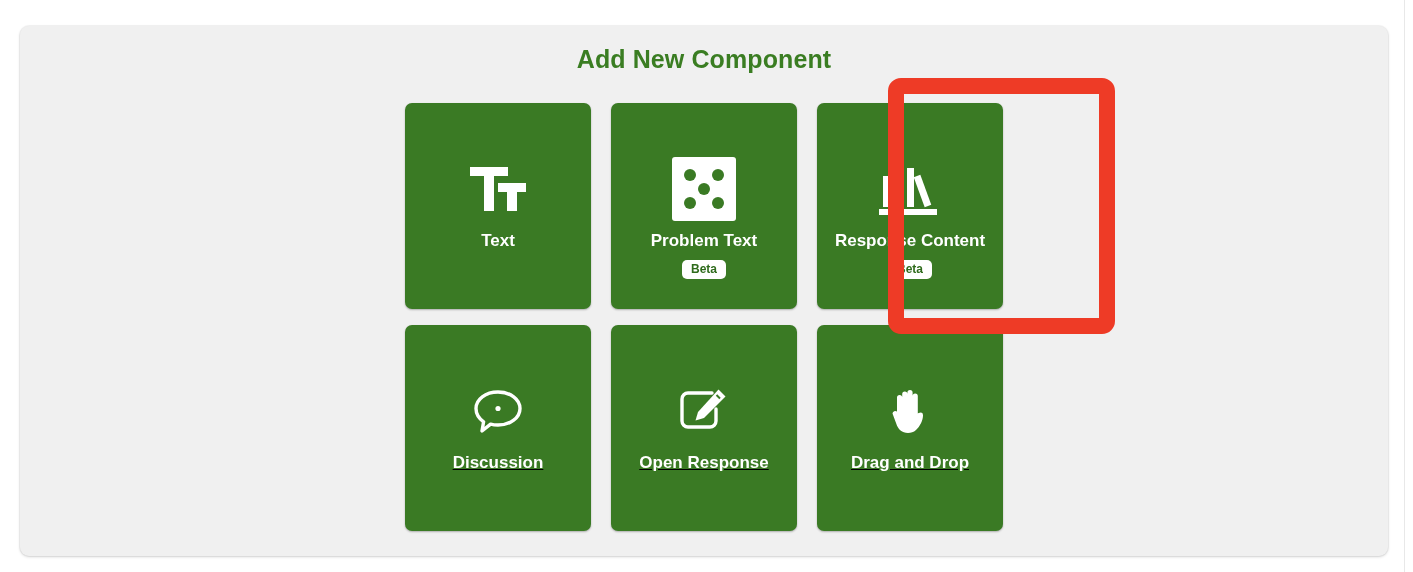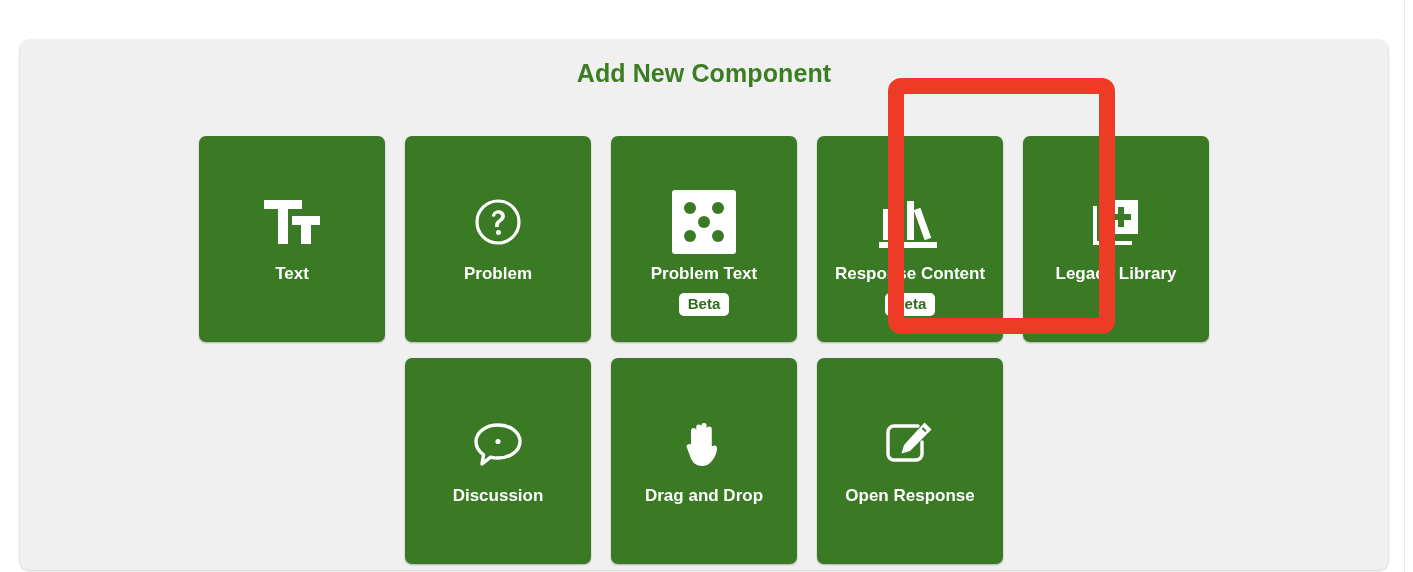--- a/index.html
+++ b/index.html
@@ -25,21 +25,21 @@
     top: 0;
     left: 1404px;
     width: 1px;
     height: 572px;
     background: #e8e8e8;
   }
 
   .add-component-panel {
     position: absolute;
     left: 20px;
-    top: 40px;
+    top: 26px;
     width: 1368px;
     height: 530px;
     background: #f0f0f0;
     border-radius: 9px;
     box-shadow: 0 1px 3px rgba(0,0,0,0.16), 0 0 0 1px rgba(0,0,0,0.04);
     box-sizing: border-box;
   }
 
   .panel-title {
     position: absolute;
@@ -51,30 +51,30 @@
     font-weight: bold;
     color: #3a7d22;
     letter-spacing: 0.1px;
   }
 
   .rows {
     position: absolute;
     left: 0;
     top: 77px;
     width: 100%;
-    margin-top: 19px;
   }
 
   .component-row {
     display: flex;
     justify-content: center;
     gap: 20px;
   }
   .component-row.row-2 {
     margin-top: 16px;
+    text-decoration: underline;
   }
 
   .component-card {
     position: relative;
     width: 186px;
     height: 206px;
     background: #3a7a24;
     border-radius: 7px;
     box-shadow: 0 1px 2px rgba(0,0,0,0.28);
     box-sizing: border-box;
@@ -98,21 +98,21 @@
     font-weight: bold;
     text-align: center;
     line-height: 1.15;
     margin-top: -6px;
   }
 
   .card-badge {
     margin-top: 9px;
     background: #ffffff;
     color: #2f6b1c;
-    font-size: 15px;
+    font-size: 12px;
     font-weight: bold;
     border-radius: 5px;
     padding: 2px 9px 3px 9px;
     line-height: 1.2;
   }
 
   
   .highlight-ring {
     position: absolute;
     left: 888px;
@@ -149,30 +149,20 @@
               <rect x="2" y="4" width="38" height="9" fill="#ffffff"></rect>
               <rect x="16" y="4" width="10" height="44" fill="#ffffff"></rect>
               <rect x="30" y="20" width="28" height="9" fill="#ffffff"></rect>
               <rect x="39" y="20" width="10" height="28" fill="#ffffff"></rect>
             </svg>
           </div>
           <div class="card-label">Text</div>
         </div>
 
 
-        <div class="component-card">
-          <div class="card-icon">
-            <svg width="48" height="48" viewBox="0 0 48 48">
-              <circle cx="24" cy="24" r="21" fill="none" stroke="#ffffff" stroke-width="3.2"></circle>
-              <path d="M17.8 18.6c0.3-3.8 3.1-6.4 6.7-6.4 3.7 0 6.4 2.5 6.4 5.9 0 2.6-1.2 4-3.6 5.6-2 1.4-2.6 2.3-2.6 4.1v1.1h-3.6v-1.4c0-2.7 0.9-4.2 3.3-5.8 2-1.4 2.6-2.2 2.6-3.6 0-1.6-1.2-2.7-2.9-2.7-1.8 0-3 1.2-3.1 3.2z" fill="#ffffff"></path>
-              <circle cx="24.5" cy="34.6" r="2.5" fill="#ffffff"></circle>
-            </svg>
-          </div>
-          <div class="card-label">Problem</div>
-        </div>
 
         <div class="component-card">
           <div class="card-icon">
             <svg width="64" height="64" viewBox="0 0 64 64">
               <rect x="0" y="0" width="64" height="64" rx="3" fill="#ffffff"></rect>
               <circle cx="18" cy="18" r="6" fill="#3a7a24"></circle>
               <circle cx="46" cy="18" r="6" fill="#3a7a24"></circle>
               <circle cx="32" cy="32" r="6" fill="#3a7a24"></circle>
               <circle cx="18" cy="46" r="6" fill="#3a7a24"></circle>
               <circle cx="46" cy="46" r="6" fill="#3a7a24"></circle>
@@ -189,66 +179,55 @@
               <rect x="20" y="6" width="7" height="39" fill="#ffffff"></rect>
               <rect x="32" y="6" width="7" height="39" fill="#ffffff"></rect>
               <rect x="44" y="13" width="7" height="32" fill="#ffffff" transform="rotate(-20 47.5 29)"></rect>
               <rect x="4" y="47" width="58" height="6" fill="#ffffff"></rect>
             </svg>
           </div>
           <div class="card-label">Response Content</div>
           <div class="card-badge">Beta</div>
         </div>
 
-        <div class="component-card">
-          <div class="card-icon">
-            <svg width="48" height="48" viewBox="0 0 48 48">
-              <path d="M3 8 L3 45 L40 45" fill="none" stroke="#ffffff" stroke-width="4"></path>
-              <rect x="12" y="2" width="34" height="34" fill="#ffffff"></rect>
-              <rect x="26" y="9" width="6" height="20" fill="#3a7a24"></rect>
-              <rect x="19" y="16" width="20" height="6" fill="#3a7a24"></rect>
-            </svg>
-          </div>
-          <div class="card-label">Legacy Library</div>
-        </div>
 
       </div>
 
       <div class="component-row row-2">
 
         <div class="component-card">
           <div class="card-icon">
             <svg width="52" height="46" viewBox="0 0 52 46">
               <path d="M26 4 C38.5 4 48 11.3 48 20.5 C48 29.7 38.5 37 26 37 C23.4 37 20.9 36.7 18.6 36.1 L10 43 L11.6 33.8 C7 30.5 4 25.8 4 20.5 C4 11.3 13.5 4 26 4 Z" fill="none" stroke="#ffffff" stroke-width="3.4" stroke-linejoin="round"></path>
               <circle cx="26" cy="20.5" r="2.6" fill="#ffffff"></circle>
             </svg>
           </div>
           <div class="card-label">Discussion</div>
-        </div>
-
-        <div class="component-card">
-          <div class="card-icon">
-            <svg width="42" height="48" viewBox="0 0 42 48">
-              <path d="M8 26 L8 10.5 A2.6 2.6 0 0 1 13.2 10.5 L13.2 23 L13.2 7 A2.6 2.6 0 0 1 18.4 7 L18.4 23 L18.4 5.5 A2.6 2.6 0 0 1 23.6 5.5 L23.6 23 L23.6 9 A2.6 2.6 0 0 1 28.8 9 L28.8 26.5 C28.8 26.5 34 23.5 34 28.5 C34 33 31 39.5 27 43 C24.5 45.2 22 46 19 46 C13 46 9.2 42.5 7.2 36.5 L3.5 26.5 A2.8 2.8 0 0 1 8 24.5 Z" fill="#ffffff"></path>
-            </svg>
-          </div>
-          <div class="card-label">Drag and Drop</div>
         </div>
 
         <div class="component-card">
           <div class="card-icon">
             <svg width="52" height="48" viewBox="0 0 52 48">
               <path d="M34 6 L10 6 A6 6 0 0 0 4 12 L4 34 A6 6 0 0 0 10 40 L32 40 A6 6 0 0 0 38 34 L38 22" fill="none" stroke="#ffffff" stroke-width="3.4" stroke-linecap="round"></path>
               <path d="M40.5 2.5 L47.5 9.5 L26 31 L17.5 33.5 L20 25 Z" fill="#ffffff"></path>
               <path d="M38.5 8 L42 11.5" stroke="#3a7a24" stroke-width="2"></path>
             </svg>
           </div>
           <div class="card-label">Open Response</div>
         </div>
 
+        <div class="component-card">
+          <div class="card-icon">
+            <svg width="42" height="48" viewBox="0 0 42 48">
+              <path d="M8 26 L8 10.5 A2.6 2.6 0 0 1 13.2 10.5 L13.2 23 L13.2 7 A2.6 2.6 0 0 1 18.4 7 L18.4 23 L18.4 5.5 A2.6 2.6 0 0 1 23.6 5.5 L23.6 23 L23.6 9 A2.6 2.6 0 0 1 28.8 9 L28.8 26.5 C28.8 26.5 34 23.5 34 28.5 C34 33 31 39.5 27 43 C24.5 45.2 22 46 19 46 C13 46 9.2 42.5 7.2 36.5 L3.5 26.5 A2.8 2.8 0 0 1 8 24.5 Z" fill="#ffffff"></path>
+            </svg>
+          </div>
+          <div class="card-label">Drag and Drop</div>
+        </div>
+
       </div>
 
     </div>
   </div>
 
   <div class="highlight-ring"></div>
 
 </div>
 
 </body></html>

